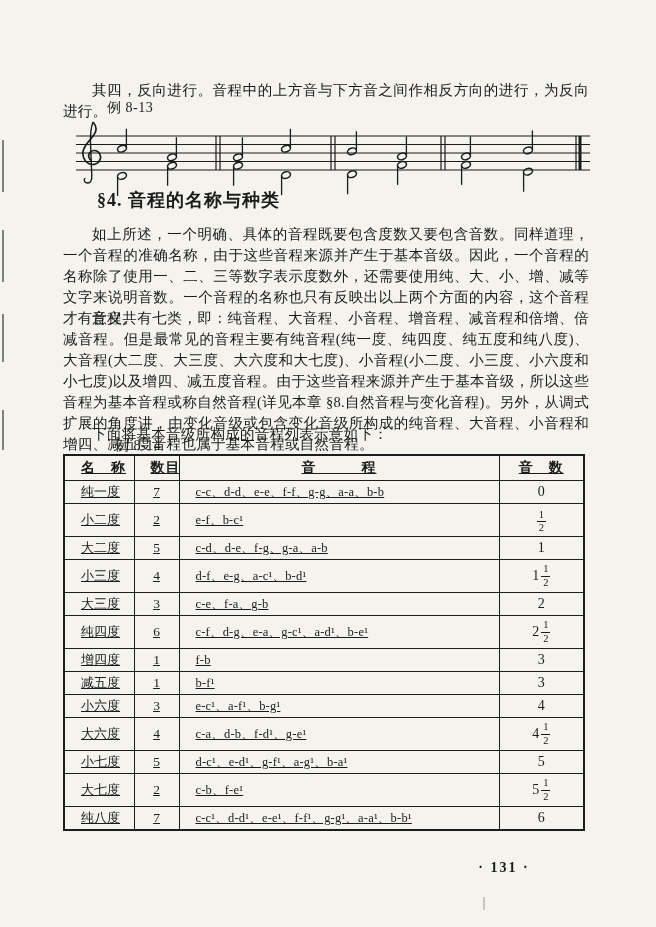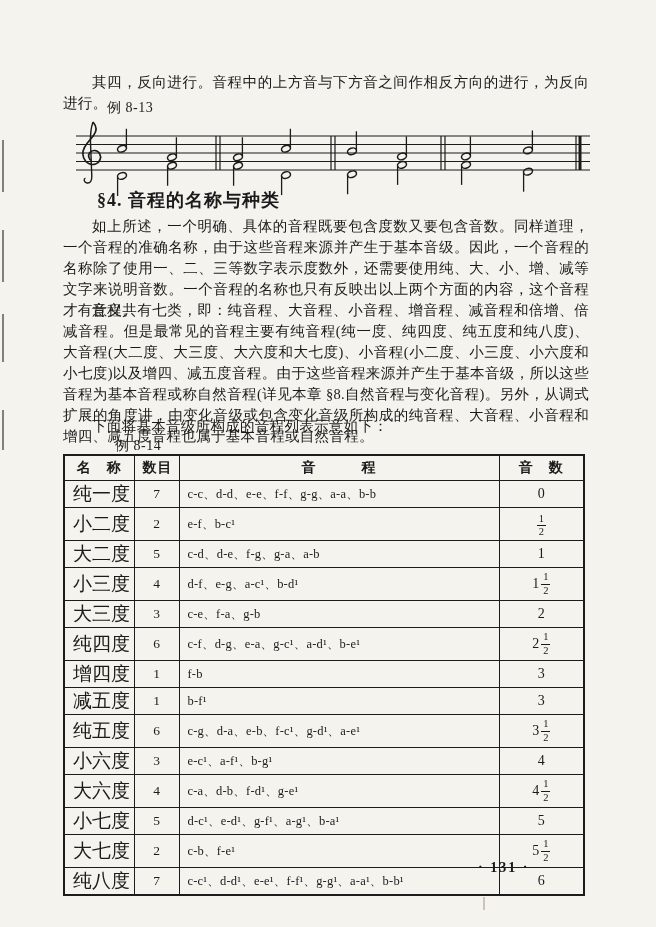--- a/index.html
+++ b/index.html
@@ -12,55 +12,55 @@
     overflow:hidden;
   }
   .page{position:absolute;inset:0;}
   .artifact{position:absolute;left:2px;width:2px;background:#5a5a58;opacity:.75;}
   .blk{position:absolute;left:63px;width:526px;}
   .para{
     font-size:14.5px;line-height:21px;
     text-align:justify;letter-spacing:.3px;
     margin:0;
   }
-  .indent{text-indent:2em;}
+  .indent{text-indent:2em;margin-top:8px;}
   .ex-label{
     position:absolute;left:107px;
     font-size:14px;margin:0;letter-spacing:.5px;
   }
   .heading{
     position:absolute;left:97px;margin:0;
     font-size:18px;font-weight:bold;letter-spacing:1px;
   }
   .score-wrap{position:absolute;left:76px;top:118px;width:514px;height:80px;}
   table.iv{
     position:absolute;left:63px;top:454px;
     border-collapse:collapse;table-layout:fixed;
     width:520px;
     border:2px solid #1c1c1c;
   }
   table.iv th, table.iv td{
     border:1.5px solid #1c1c1c;
-    padding:0 8px;overflow:hidden;white-space:nowrap;
+    padding:0 16px;overflow:hidden;white-space:nowrap;text-decoration:underline;
   }
   table.iv th{font-size:14px;font-weight:bold;height:24px;text-align:center;letter-spacing:1px;}
   tr.short td{height:22px;}
   tr.tall td{height:32px;}
-  td.c-name{text-align:center;font-size:19px;}
+  td.c-name{text-align:center;font-size:13px;}
   td.c-count{text-align:center;font-size:13.5px;}
   td.c-intervals{text-align:left;font-size:12.5px;padding-left:7px;letter-spacing:.2px;}
   td.c-tones{text-align:center;font-size:14px;}
   .tonewrap{display:inline-flex;align-items:center;justify-content:center;}
   .whole{margin-right:2px;}
   .fr{display:inline-block;text-align:center;font-size:10.5px;line-height:1.15;}
   .fr .n{display:block;border-bottom:1px solid #1b1b1b;padding:0 2px;}
   .fr .d{display:block;}
   .page-number{
-    position:absolute;top:860px;left:478px;width:126px;
-    text-align:left;font-size:14px;font-weight:bold;letter-spacing:2px;
+    position:absolute;top:860px;left:441px;width:126px;
+    text-align:center;font-size:14px;font-weight:bold;letter-spacing:2px;
   }
   .watermark{
     position:absolute;top:895px;left:500px;
     font-family:"Liberation Sans",sans-serif;
     font-size:14px;letter-spacing:.5px;margin-top:36px;
   }
   .wm-name{color:#978e82;}
   .wm-url{color:#c76a36;}
   .scan-mark{position:absolute;left:483px;top:897px;width:2px;height:13px;background:#c9c5bd;}
 </style>
@@ -216,32 +216,20 @@
           <td class="c-count">1</td>
           <td class="c-intervals">f-b</td>
           <td class="c-tones"><span class="tonewrap">3</span></td>
         </tr>
         <tr class="short">
           <td class="c-name">减五度</td>
           <td class="c-count">1</td>
           <td class="c-intervals">b-f¹</td>
           <td class="c-tones"><span class="tonewrap">3</span></td>
         </tr>
-        <tr class="tall">
-          <td class="c-name">纯五度</td>
-          <td class="c-count">6</td>
-          <td class="c-intervals">c-g、d-a、e-b、f-c¹、g-d¹、a-e¹</td>
-          <td class="c-tones"><span class="tonewrap">
-              <span class="whole">3</span>
-              <span class="fr">
-                <span class="n">1</span>
-                <span class="d">2</span>
-              </span>
-            </span></td>
-        </tr>
         <tr class="short">
           <td class="c-name">小六度</td>
           <td class="c-count">3</td>
           <td class="c-intervals">e-c¹、a-f¹、b-g¹</td>
           <td class="c-tones"><span class="tonewrap">4</span></td>
         </tr>
         <tr class="tall">
           <td class="c-name">大六度</td>
           <td class="c-count">4</td>
           <td class="c-intervals">c-a、d-b、f-d¹、g-e¹</td>

